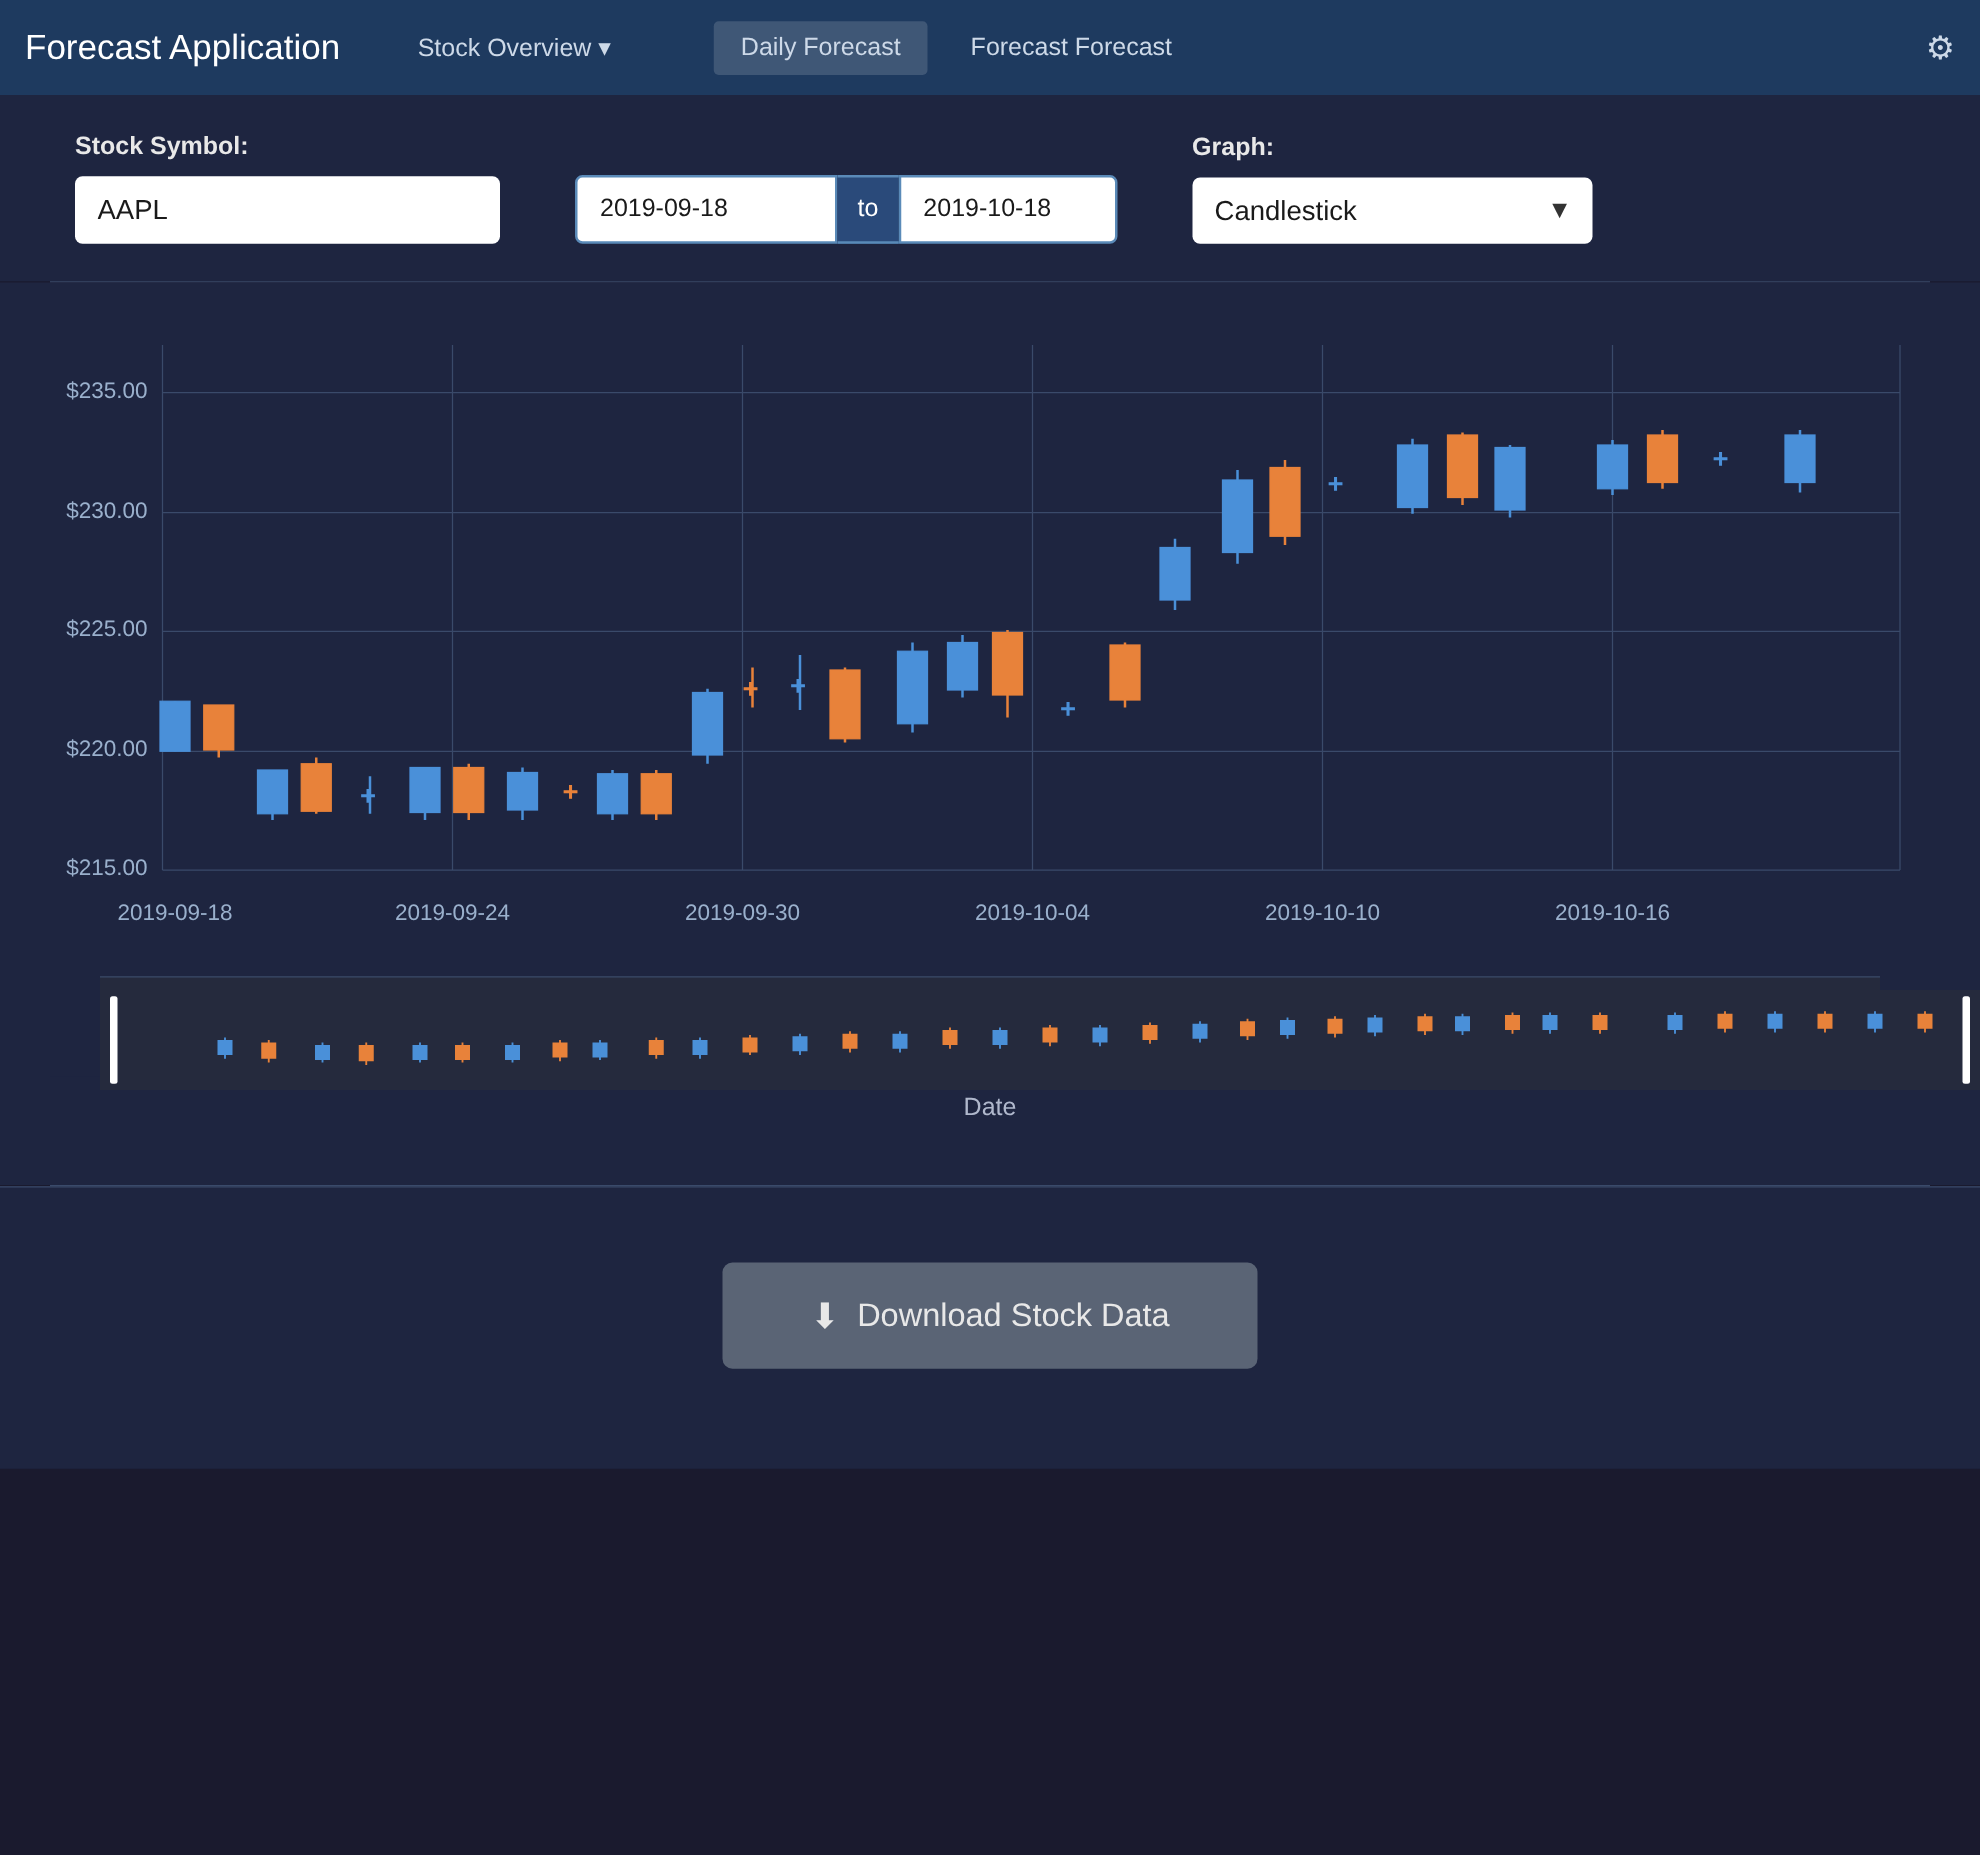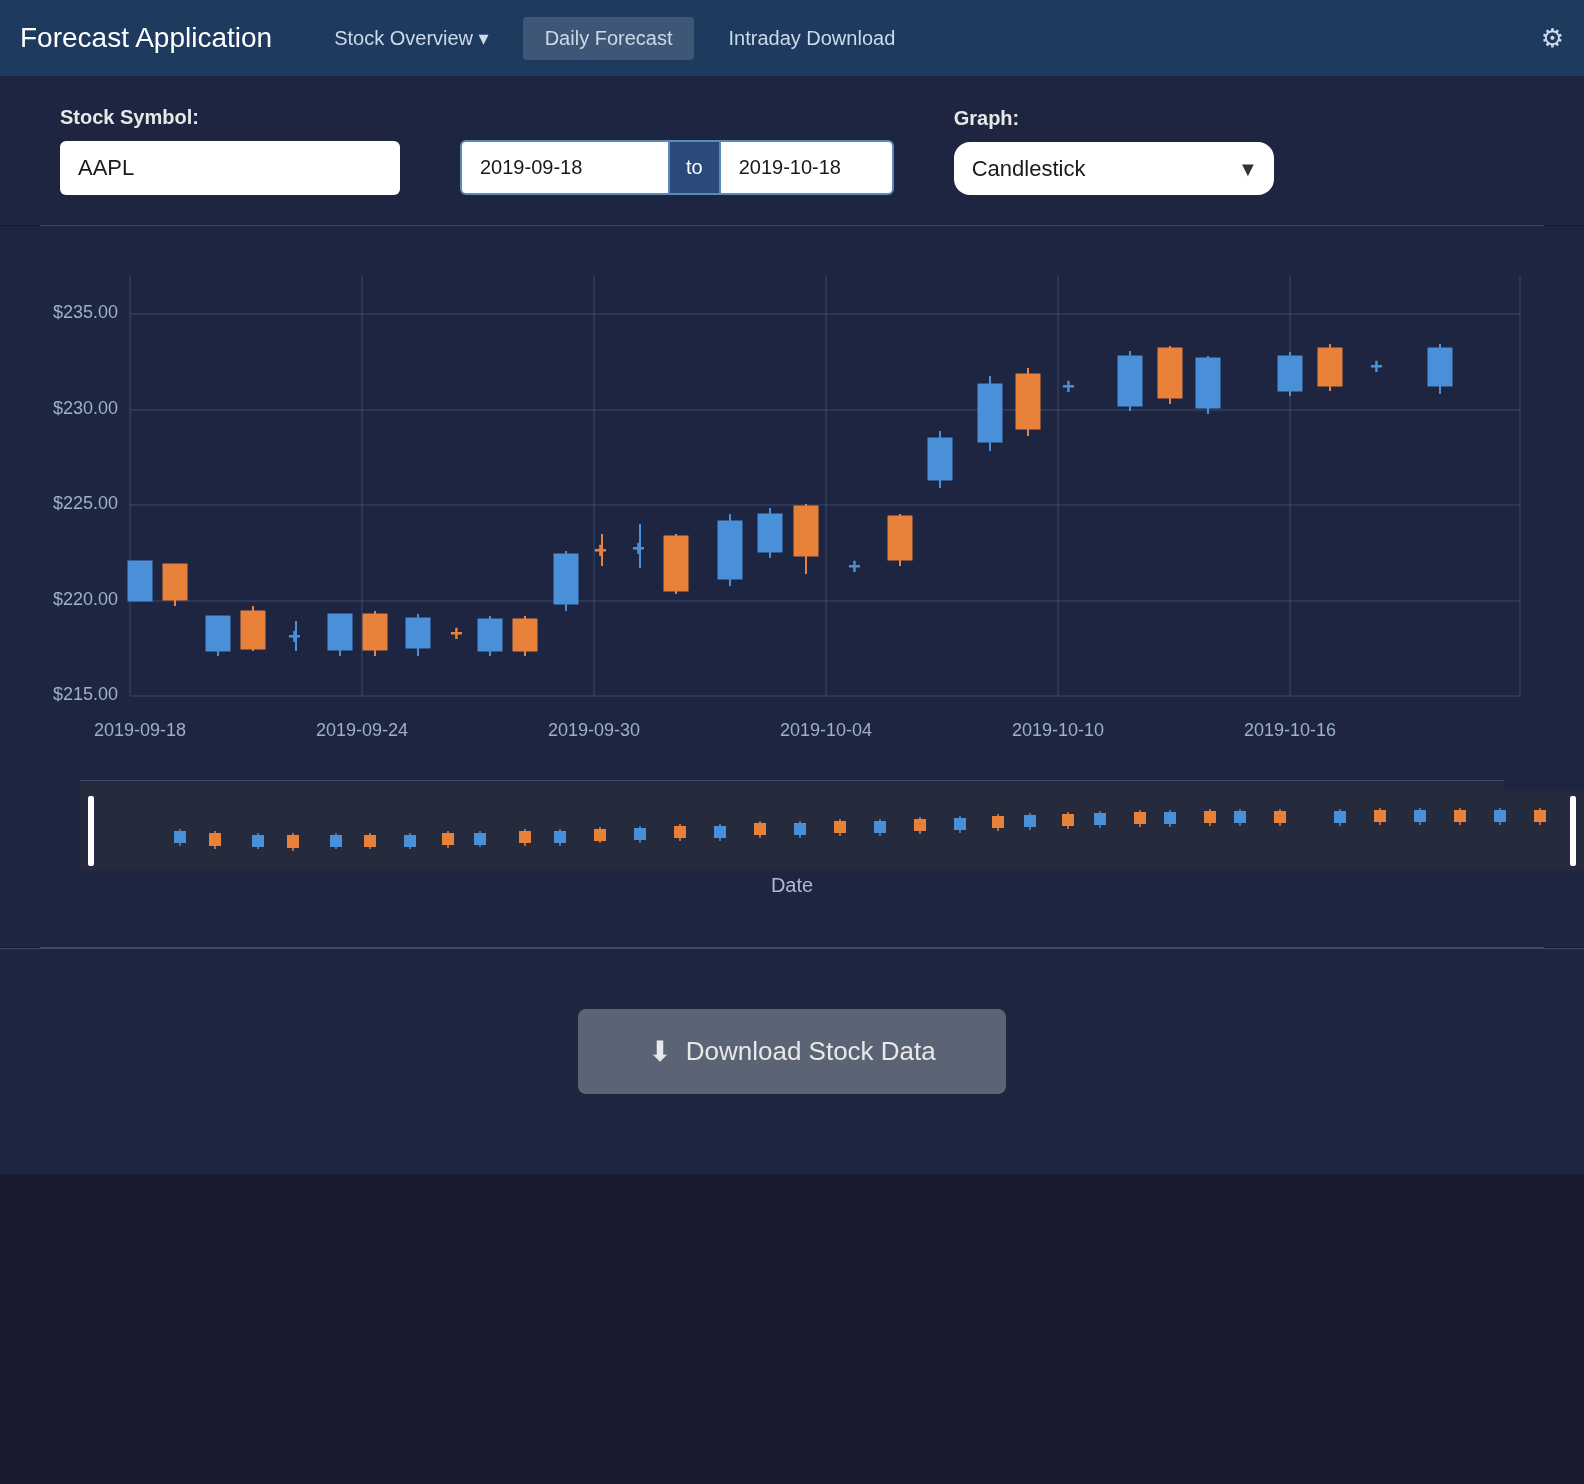--- a/index.html
+++ b/index.html
@@ -34,21 +34,21 @@
       flex: 1;
     }
     .nav-link {
       color: #cdd9e8;
       font-size: 20px;
       padding: 10px 22px;
       cursor: pointer;
       border-radius: 4px;
       white-space: nowrap;
     }
-    .nav-link.active { background: rgba(255,255,255,0.15); }
+    .nav-link.active { background: rgba(255,255,255,0.15); margin-left: 48px; }
     .nav-dropdown {
       display: flex;
       align-items: center;
       gap: 6px;
     }
     .nav-gear {
       margin-left: auto;
       font-size: 26px;
       cursor: pointer;
       color: #cdd9e8;
@@ -116,21 +116,21 @@
       width: 175px;
       outline: none;
     }
     .graph-select-wrapper {
       position: relative;
     }
     .graph-select {
       background: #fff;
       color: #1a1a1a;
       border: none;
-      border-radius: 16px;
+      border-radius: 6px;
       padding: 14px 50px 14px 18px;
       font-size: 22px;
       width: 320px;
       appearance: none;
       cursor: pointer;
       outline: none;
     }
     .select-arrow {
       position: absolute;
       right: 16px;
@@ -214,21 +214,21 @@
 <nav>
   <span class="nav-brand">Forecast Application</span>
   <div class="nav-links">
     <div class="nav-link nav-dropdown">
       <span>Stock Overview ▾</span>
     </div>
     <div class="nav-link active">
       <span>Daily Forecast</span>
     </div>
     <div class="nav-link">
-      <span>Intraday Download</span>
+      <span>Forecast Forecast</span>
     </div>
   </div>
   <span class="nav-gear">⚙</span>
 </nav>
 
 <div class="controls">
   <div class="control-group">
     <label class="control-label">Stock Symbol:</label>
     <input class="control-input" type="text" value="AAPL" style="">
   </div>

